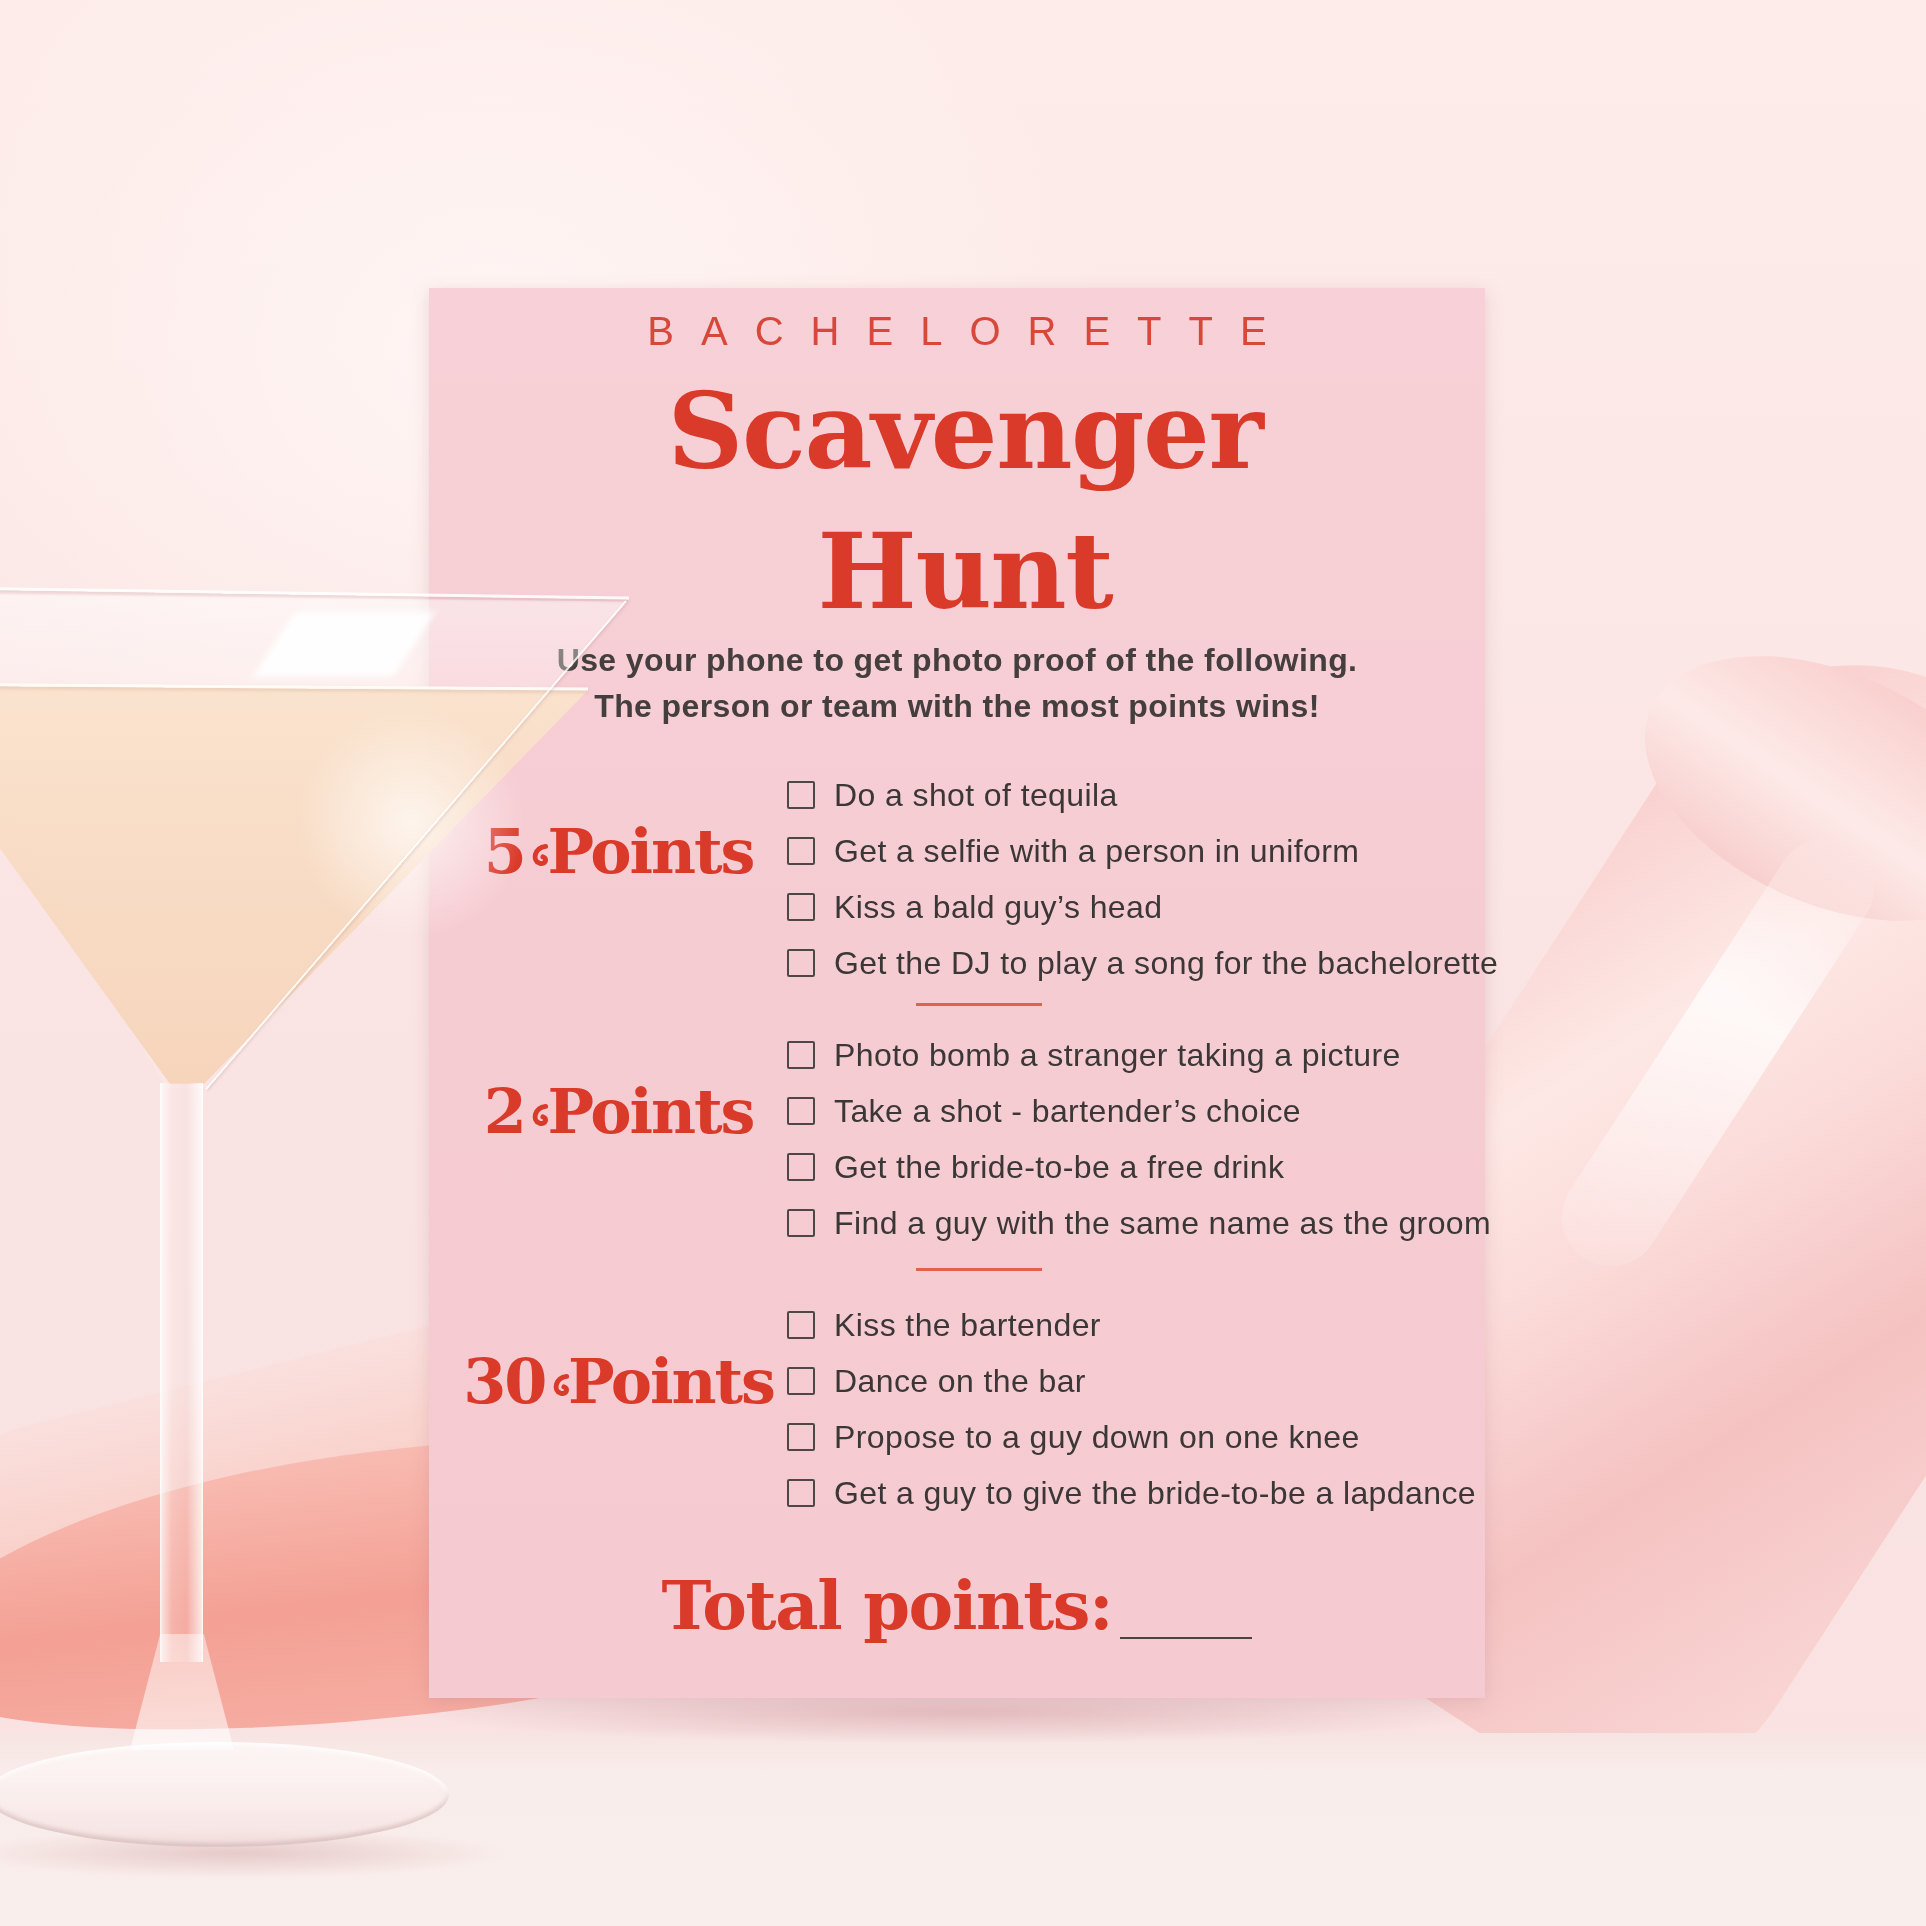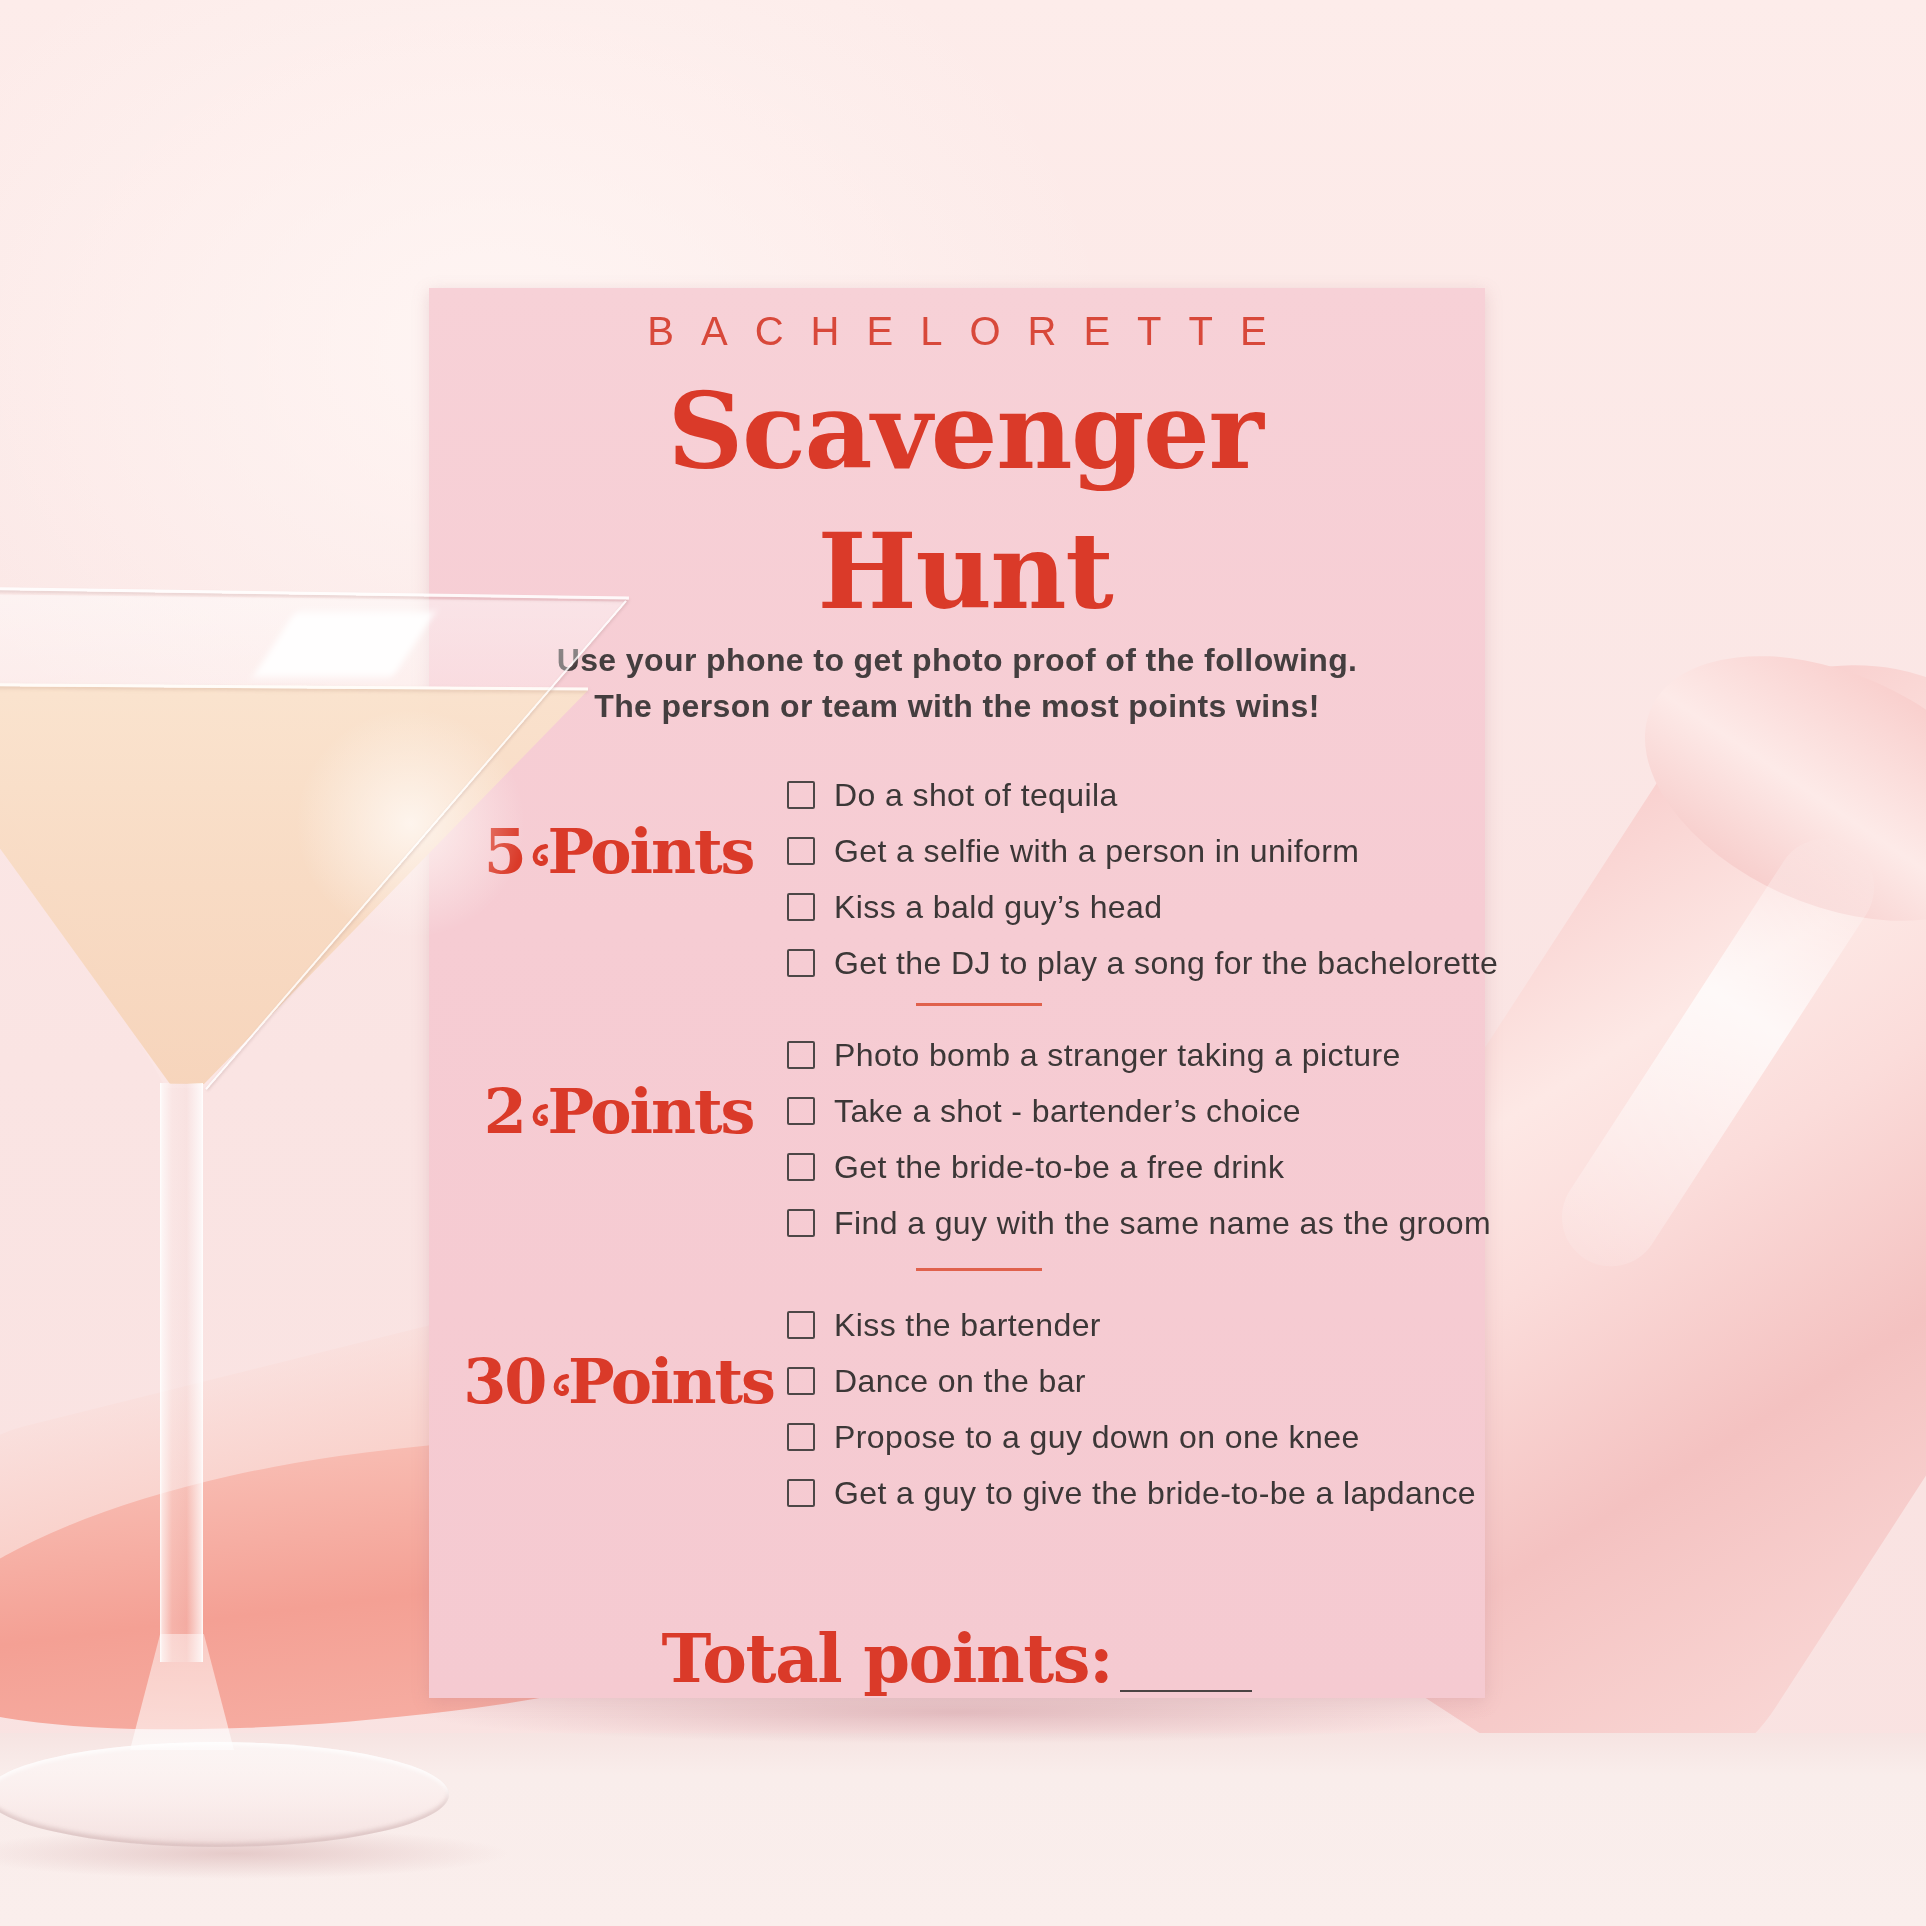--- a/index.html
+++ b/index.html
@@ -64,21 +64,21 @@
   .heading .swash-icon{display:inline-block;width:24px;height:39px;margin:0 -2.8px 0 1.4px;vertical-align:-4.2px;}
   .rows{position:absolute;left:358px;top:0;display:flex;flex-direction:column;gap:24px;}
   .row{display:flex;align-items:center;gap:19px;height:32px;}
   .checkbox{flex:0 0 auto;width:24px;height:24px;border:2.1px solid #4d4747;border-radius:2.1px;background:transparent;}
   .item{font-size:32px;font-weight:400;color:#3c3737;letter-spacing:0.4px;white-space:nowrap;}
 
   .divider{left:487px;width:126px;height:2.8px;background:#e0614c;}
   .divider-1{top:715px;}
   .divider-2{top:980px;}
 
-  .total{left:0;top:1337px;width:100%;display:flex;justify-content:center;align-items:flex-end;gap:8px;}
+  .total{left:0;top:1284px;width:100%;display:flex;justify-content:center;align-items:flex-end;gap:8px;}
   .total-label{font-family:"DejaVu Serif","Liberation Serif",serif;font-weight:700;
     font-size:67px;line-height:1;color:#da3a29;letter-spacing:-1.4px;}
   .total-blank{display:inline-block;width:132px;height:7px;border-bottom:2.8px solid #4b4343;
     font-size:42px;color:#3c3737;text-align:center;}
 
   
   .glass{z-index:8;}
   .bowl{left:-119px;top:589px;width:758px;height:505px;
     clip-path:polygon(0.7px 4.2px,746px 12.6px,326px 499px,285px 499px);
     background:linear-gradient(180deg,rgba(255,255,255,.45),rgba(255,244,242,.25) 30%,rgba(255,240,238,.18));}

